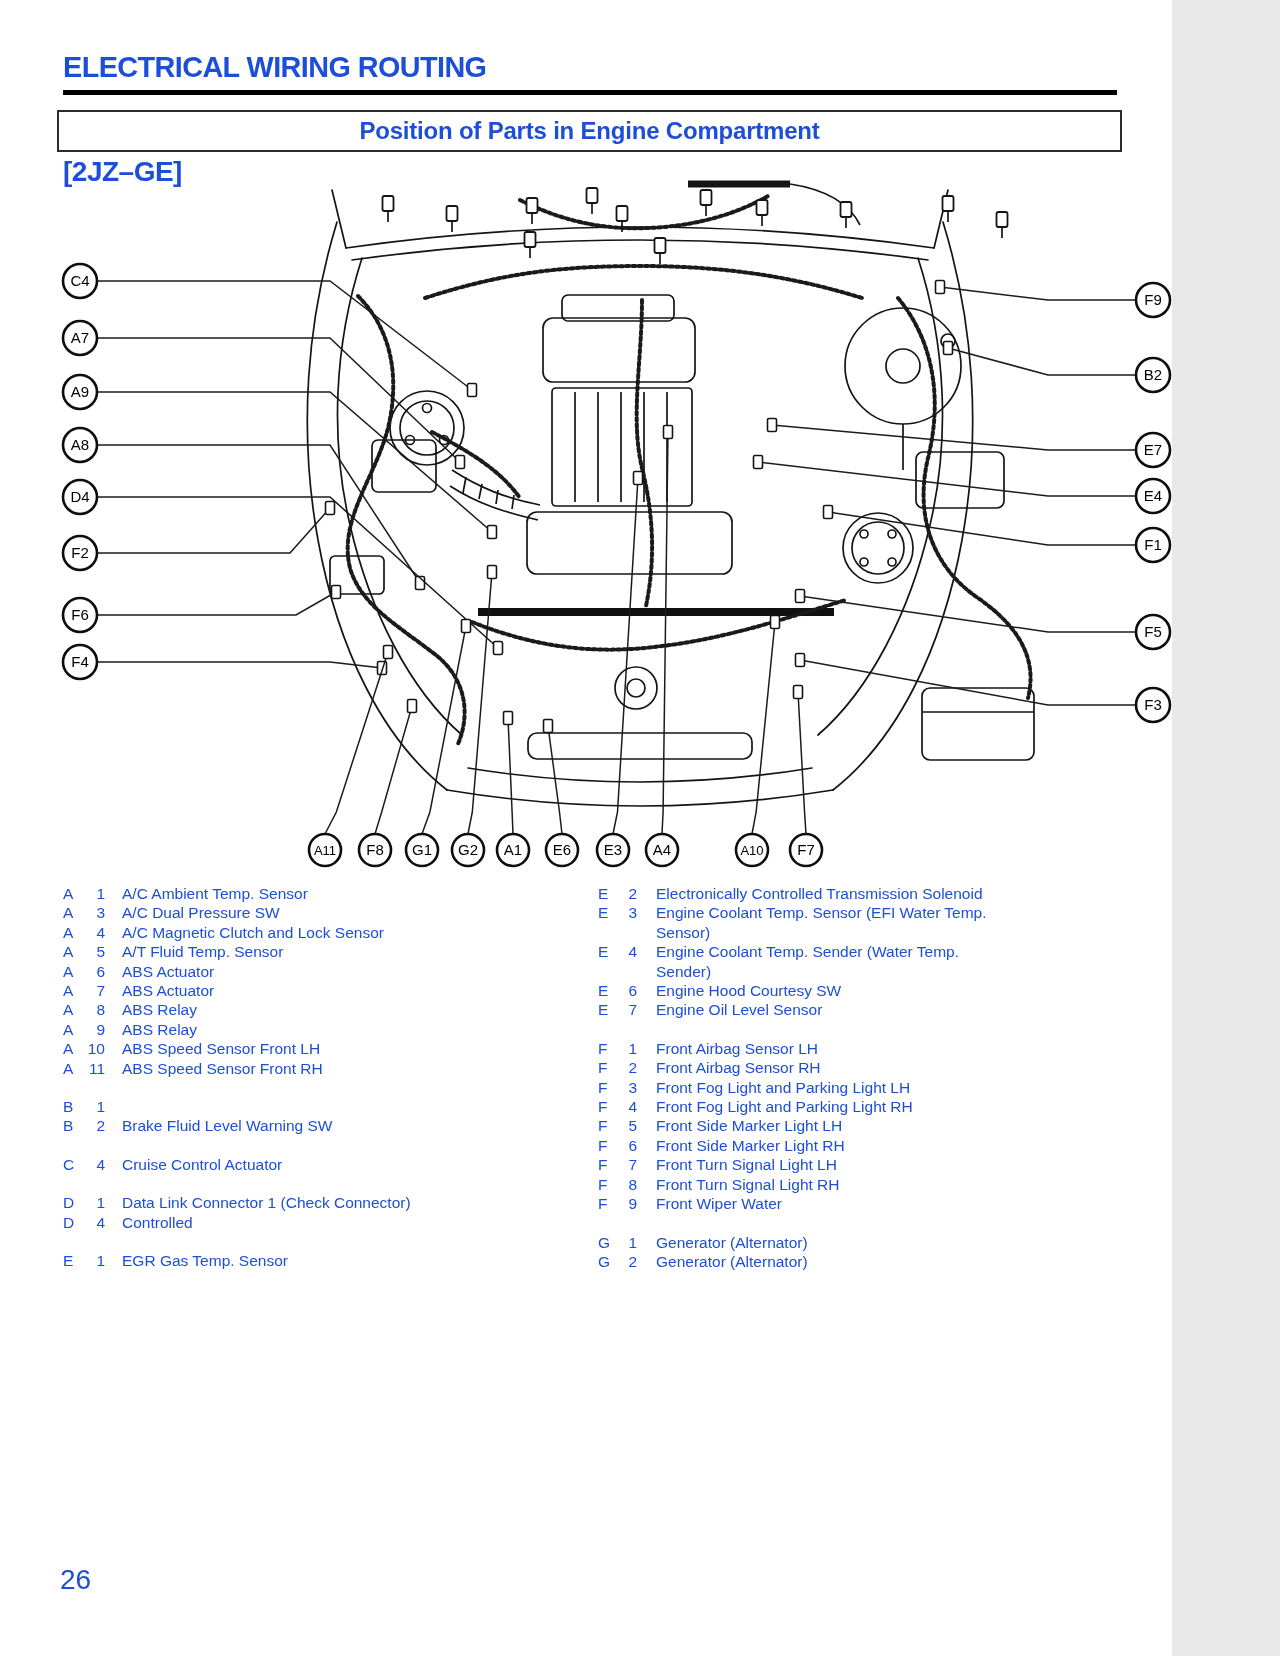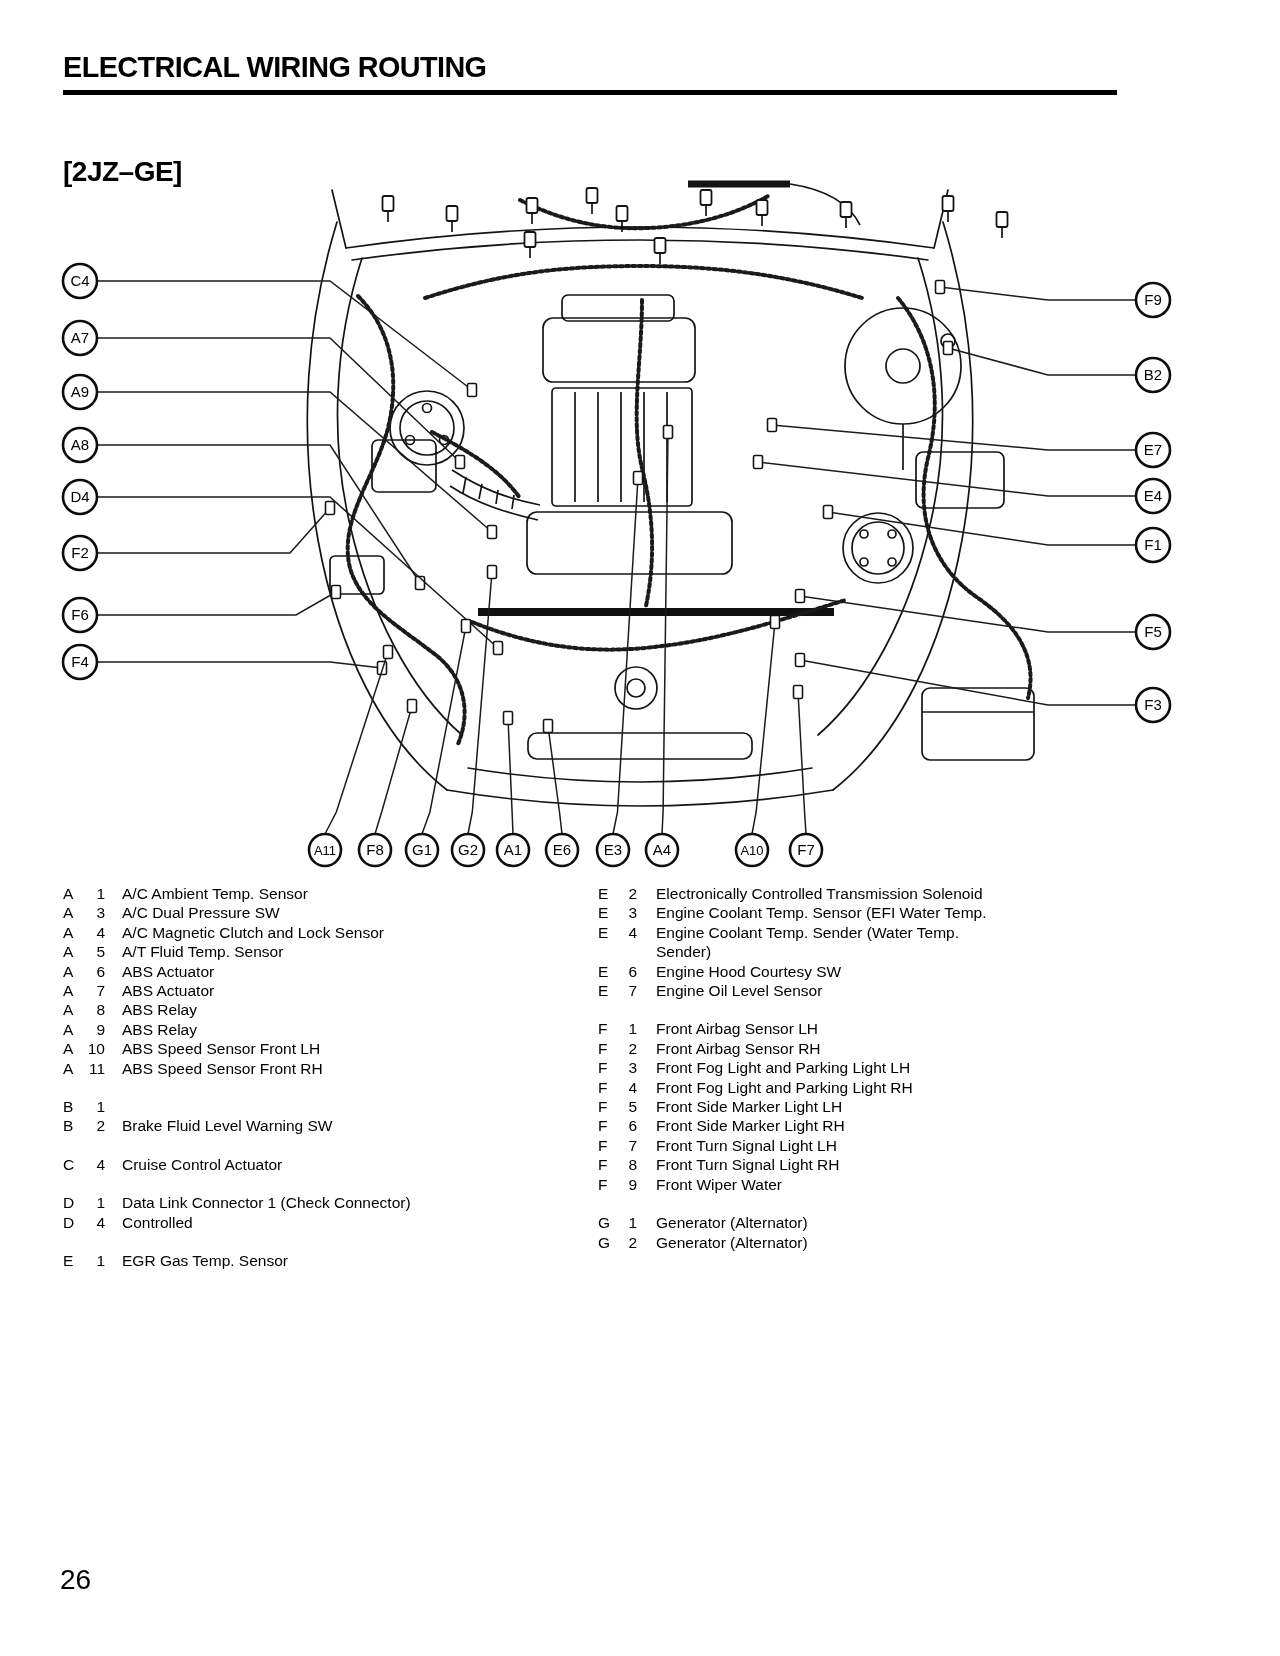--- a/index.html
+++ b/index.html
@@ -1,17 +1,17 @@
 <!DOCTYPE html>
 <html><head>
 <meta charset="utf-8">
 <style>
   html,body{margin:0;padding:0;background:#e8e8e8;}
-  .page{position:relative;width:1280px;height:1656px;background:#ffffff;
-        font-family:"Liberation Sans",sans-serif;color:#000000;overflow:hidden;}
+  .page{position:relative;width:1172px;height:1656px;background:#ffffff;
+        font-family:"Liberation Sans",sans-serif;color:#1d4ed8;overflow:hidden;}
   .hdr-title{position:absolute;left:63px;top:50px;margin:0;font-size:30px;font-weight:bold;
         letter-spacing:-0.6px;transform:scaleX(0.96);transform-origin:left;}
   .hdr-rule{position:absolute;left:63px;top:90px;width:1054px;height:5px;background:#000;}
   .section-box{position:absolute;left:57px;top:110px;width:1061px;height:38px;
         border:2px solid #2b2b2b;display:flex;align-items:center;justify-content:center;}
   .section-title{font-size:24px;font-weight:bold;letter-spacing:-0.2px;}
   .engine-code{position:absolute;left:63px;top:156px;font-size:28px;font-weight:bold;letter-spacing:-0.5px;}
   #diagram{position:absolute;left:0;top:0;}
   .legend{position:absolute;top:884px;font-size:15.5px;line-height:19.4px;}
   .legend-left{left:63px;width:525px;}
@@ -26,20 +26,23 @@
   .page-num{position:absolute;left:60px;top:1564px;font-size:28px;}
 </style>
 </head>
 <body>
 
 <div class="page">
 
   <h1 class="hdr-title">ELECTRICAL WIRING ROUTING</h1>
   <div class="hdr-rule"></div>
 
+  <div class="section-box">
+    <span class="section-title">Position of Parts in Engine Compartment</span>
+  </div>
 
   <div class="engine-code">[2JZ–GE]</div>
 
   <svg id="diagram" width="1280" height="900" viewBox="0 0 1280 900">
 
     <g stroke="#141414" stroke-width="1.7" fill="none" stroke-linecap="round">
       <path d="M 337,222 C 307,320 298,430 318,540 C 338,650 383,740 447,790"></path>
       <path d="M 943,222 C 973,320 982,430 962,540 C 942,650 897,740 833,790"></path>
       <path d="M 447,790 Q 640,822 833,790"></path>
       <path d="M 468,768 Q 640,796 812,768"></path>
@@ -366,20 +369,21 @@
           <span class="lg-num">2</span>
           <span class="lg-desc">
             <div>Electronically Controlled Transmission Solenoid</div>
           </span>
         </div>
         <div class="legend-row">
           <span class="lg-letter">E</span>
           <span class="lg-num">3</span>
           <span class="lg-desc">
             <div>Engine Coolant Temp. Sensor (EFI Water Temp.</div>
+            <div>Sensor)</div>
           </span>
         </div>
         <div class="legend-row">
           <span class="lg-letter">E</span>
           <span class="lg-num">4</span>
           <span class="lg-desc">
             <div>Engine Coolant Temp. Sender (Water Temp.</div>
             <div>Sender)</div>
           </span>
         </div>

